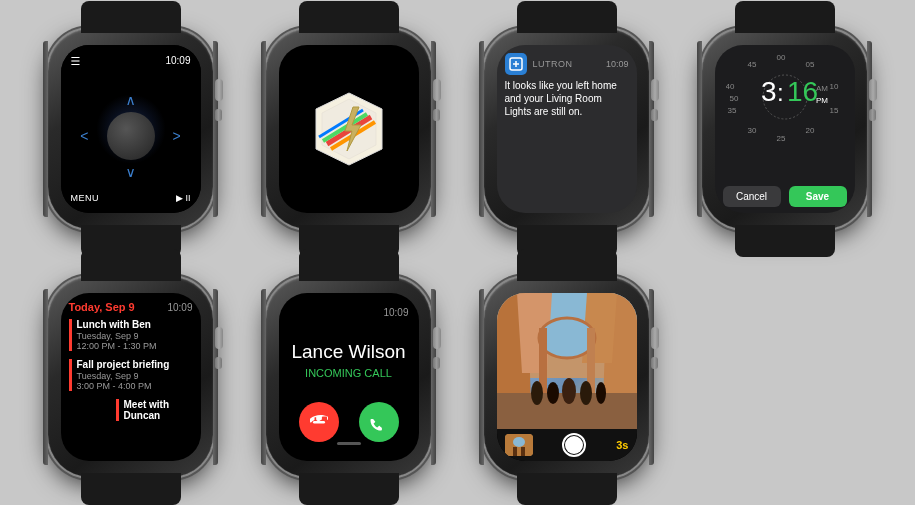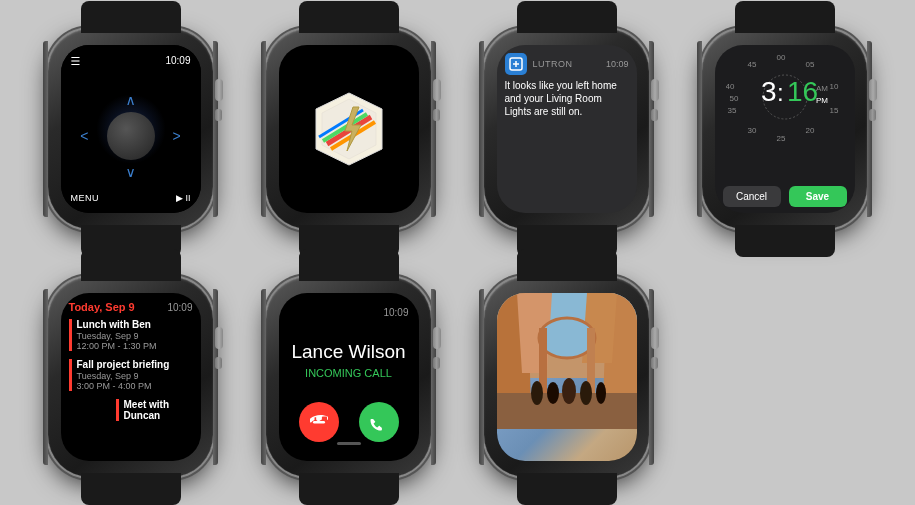--- a/index.html
+++ b/index.html
@@ -690,18 +690,32 @@
 
               <rect x="0" y="100" width="140" height="36" fill="#8a6040"></rect>
 
               <ellipse cx="40" cy="100" rx="6" ry="12" fill="#2a1a0a"></ellipse>
               <ellipse cx="56" cy="100" rx="6" ry="11" fill="#1a0a00"></ellipse>
               <ellipse cx="72" cy="98" rx="7" ry="13" fill="#3a2010"></ellipse>
               <ellipse cx="89" cy="100" rx="6" ry="12" fill="#2a1a0a"></ellipse>
               <ellipse cx="104" cy="100" rx="5" ry="11" fill="#1a0a00"></ellipse>
             </svg>
           </div>
+          <div class="photo-bar">
+            <div class="photo-thumb">
+              <svg width="28" height="22" viewBox="0 0 28 22">
+                <rect x="0" y="0" width="28" height="22" fill="#b87a3a"></rect>
+                <ellipse cx="14" cy="8" rx="6" ry="5" fill="#89b8d4"></ellipse>
+                <rect x="8" y="13" width="4" height="9" fill="#5a3010"></rect>
+                <rect x="16" y="13" width="4" height="9" fill="#5a3010"></rect>
+              </svg>
+            </div>
+            <div class="photo-capture">
+              <div class="photo-capture-inner"></div>
+            </div>
+            <span class="photo-timer">3s</span>
+          </div>
         </div>
       </div>
     </div>
   </div>
 
 </div>
 
 </body></html>

